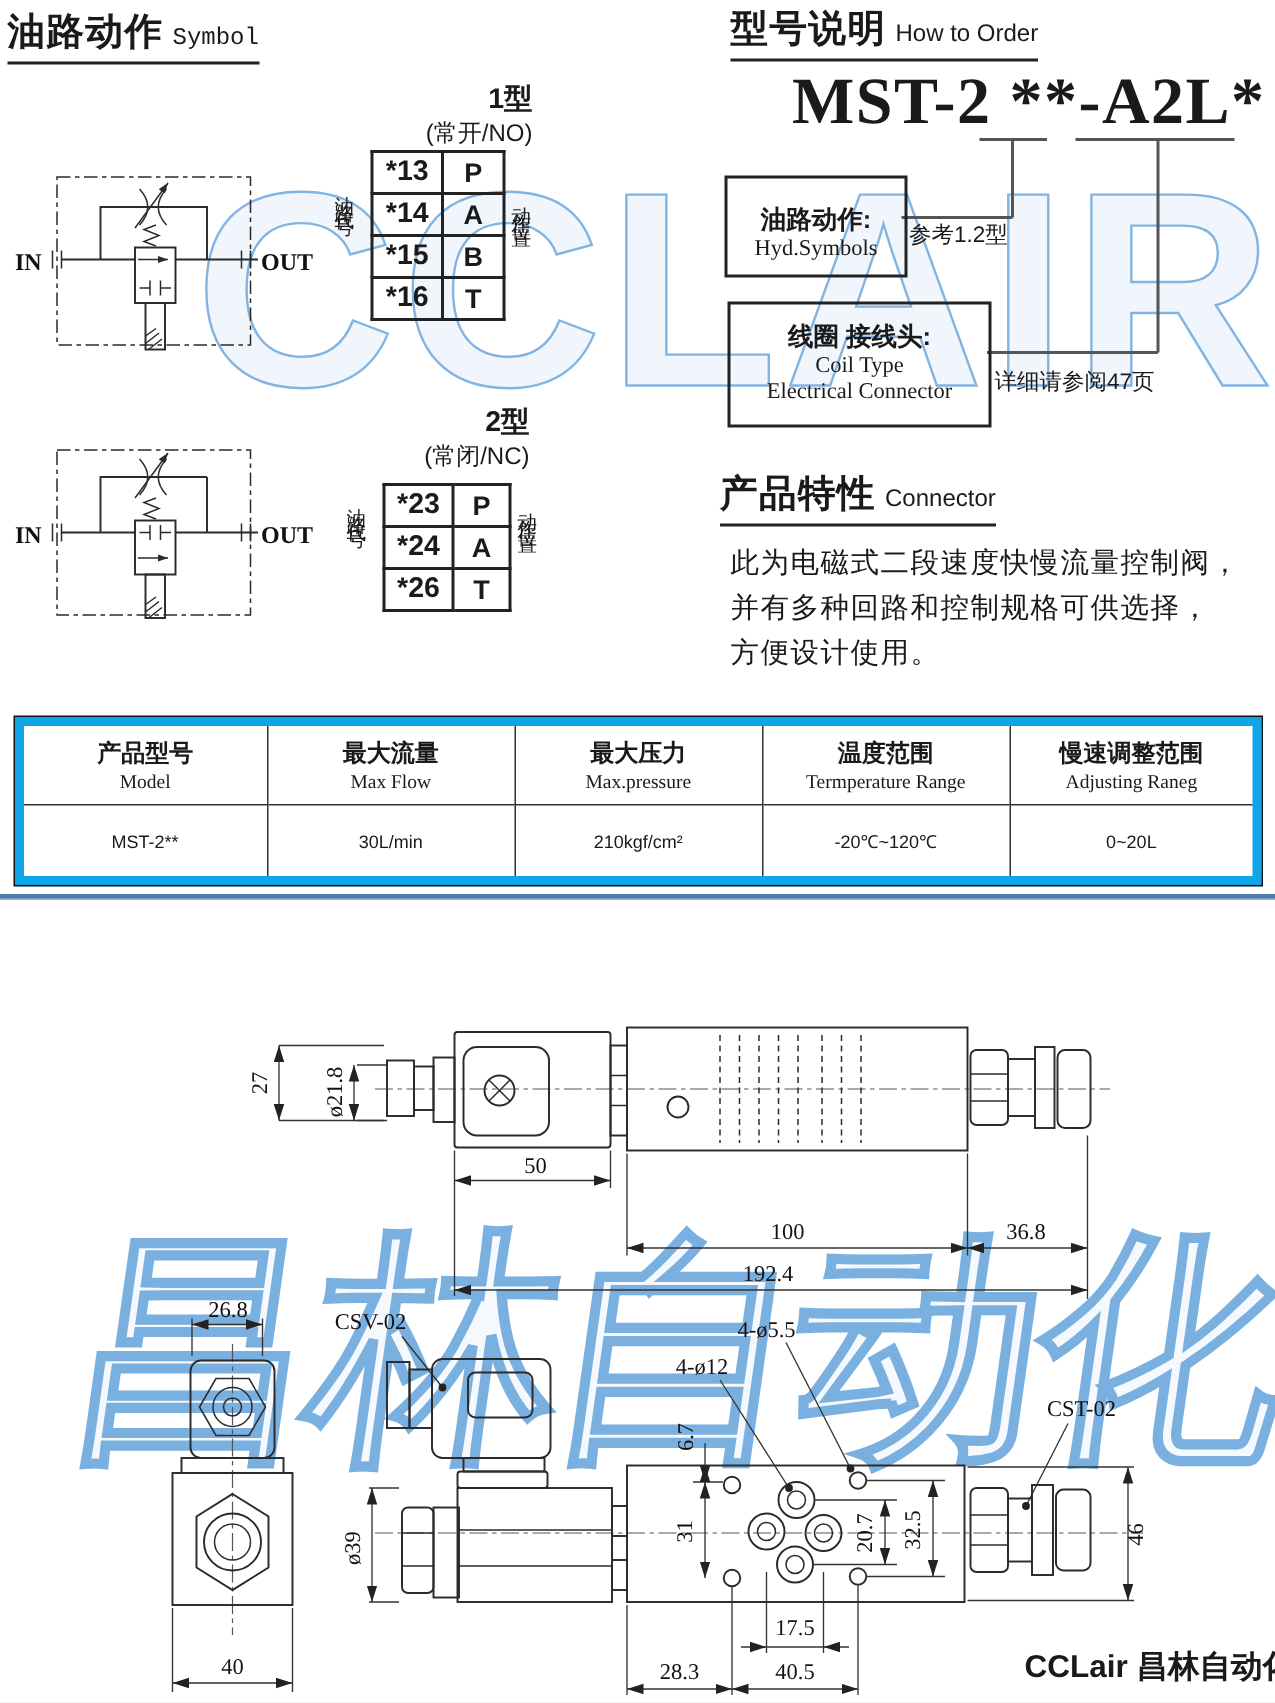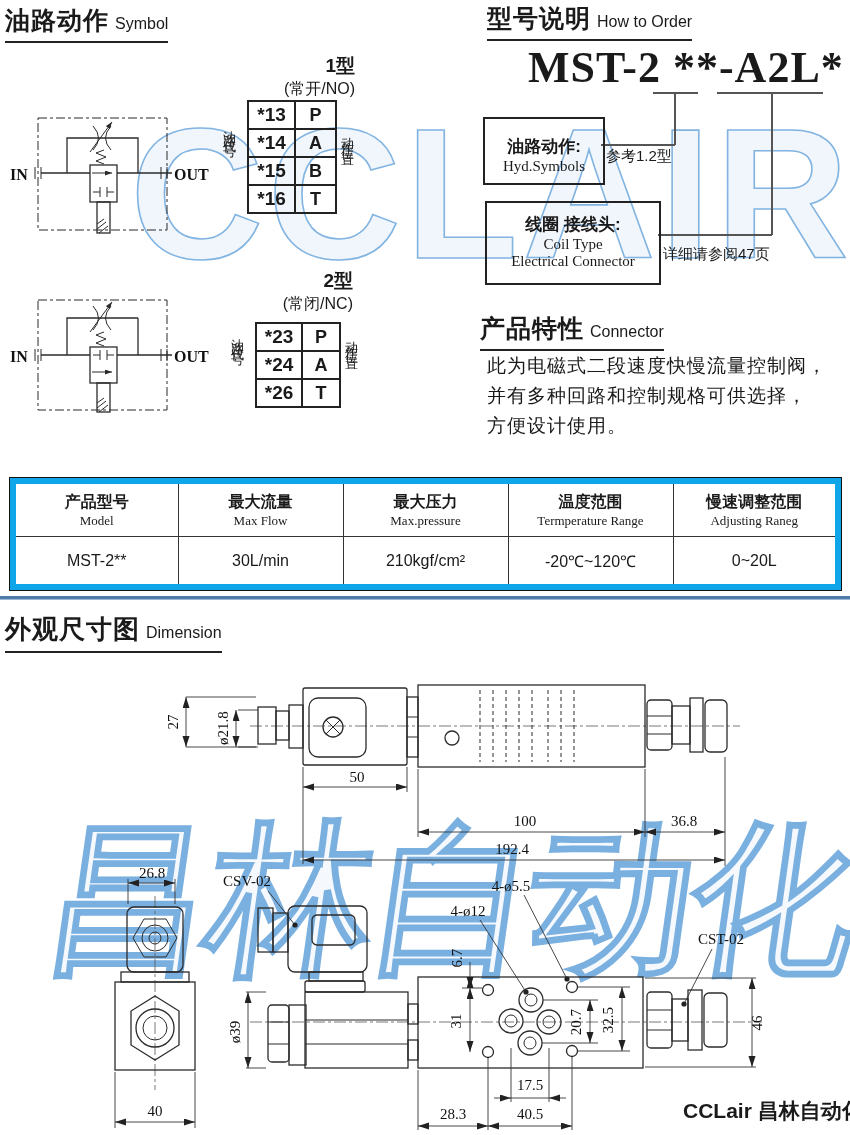--- a/index.html
+++ b/index.html
@@ -25,21 +25,21 @@
   .order-box .cn{font-size:17px;font-weight:bold;}
   .order-box .en{font-size:15px;font-family:"Liberation Serif",serif;}
   .order-note{position:absolute;font-size:15px;white-space:nowrap;}
   
   .feat-line{font-size:19px;line-height:30px;letter-spacing:1px;white-space:nowrap;}
   
   table.spec{position:absolute;left:10px;top:478px;width:831px;border-collapse:collapse;
           table-layout:fixed;text-align:center;}
   table.spec td{border:1px solid #333;padding:0;}
   table.spec tr.hd td{height:52px;}
-  table.spec tr.dt td{height:47px;font-size:16px;}
+  table.spec tr.dt td{height:47px;font-size:12px;}
   table.spec{border:6px solid #0ea5e9;outline:1px solid #111;}
   .spec .cn{font-size:16px;font-weight:bold;}
   .spec .en{font-size:13px;font-family:"Liberation Serif",serif;}
   
   table.ports{position:absolute;border-collapse:collapse;text-align:center;}
   table.ports td{border:2px solid #222;font-weight:bold;padding:0;}
   .vlabel{position:absolute;writing-mode:vertical-rl;text-orientation:upright;
           font-size:13px;letter-spacing:5px;line-height:14px;}
   .typ-hd{position:absolute;text-align:right;white-space:nowrap;}
   .typ-name{font-size:19px;font-weight:bold;}
@@ -58,21 +58,21 @@
   svg text.io{font:bold 16px "Liberation Serif",serif;fill:#111;}
 </style>
 </head>
 <body>
 
 <div id="root">
 
   <div class="wm-top">CCLAIR</div>
   <div class="wm-bottom">昌林自动化</div>
 
-  <div class="sec-hd" style="left:5px;top:4px;">
+  <div class="sec-hd" style="left:5px;top:4px;font-family:Liberation Mono, monospace;">
     <span class="sec-cn">油路动作</span><span class="sec-en">Symbol</span>
   </div>
 
   <div class="typ-hd" style="left:240px;top:53px;width:115px;">
     <div class="typ-name">1型</div>
     <div class="typ-mode">(常开/NO)</div>
   </div>
 
   <svg style="left:0;top:105px;" width="215" height="135" viewBox="0 105 215 135">
     <defs>
@@ -185,21 +185,21 @@
   <div class="order-box" style="left:485px;top:201px;width:172px;height:70px;padding-top:10px;">
     <div class="cn">线圈 接线头:</div>
     <div class="en">Coil Type</div>
     <div class="en">Electrical Connector</div>
   </div>
   <div class="order-note" style="left:663px;top:245px;">详细请参阅47页</div>
 
   <div class="sec-hd" style="left:480px;top:312px;">
     <span class="sec-cn">产品特性</span><span class="sec-en">Connector</span>
   </div>
-  <div class="abs" style="left:487px;top:351px;">
+  <div class="abs" style="left:487px;top:361px;">
     <div class="feat-line">此为电磁式二段速度快慢流量控制阀，</div>
     <div class="feat-line">并有多种回路和控制规格可供选择，</div>
     <div class="feat-line">方便设计使用。</div>
   </div>
 
   <table class="spec">
     <tbody>
         <tr class="hd">
       <td>
         <div class="cn">产品型号</div>
@@ -227,23 +227,20 @@
       <td>30L/min</td>
       <td>210kgf/cm²</td>
       <td>-20℃~120℃</td>
       <td>0~20L</td>
     </tr>
   </tbody>
     </table>
 
   <div class="divider"></div>
 
-  <div class="sec-hd" style="left:5px;top:612px;">
-    <span class="sec-cn" style="font-size:26px;">外观尺寸图</span><span class="sec-en">Dimension</span>
-  </div>
 
   <svg style="left:0;top:655px;" width="850" height="480" viewBox="0 655 850 480">
     <defs>
       <marker id="da" markerWidth="12" markerHeight="8" refX="11" refY="3.5" orient="auto-start-reverse" markerUnits="userSpaceOnUse">
         <path d="M0,0 L11,3.5 L0,7 Z" fill="#222"></path>
       </marker>
       <marker id="dot" markerWidth="6" markerHeight="6" refX="3" refY="3" markerUnits="userSpaceOnUse">
         <circle cx="3" cy="3" r="2.6" fill="#222"></circle>
       </marker>
       <pattern id="kn" patternUnits="userSpaceOnUse" width="6" height="3">

